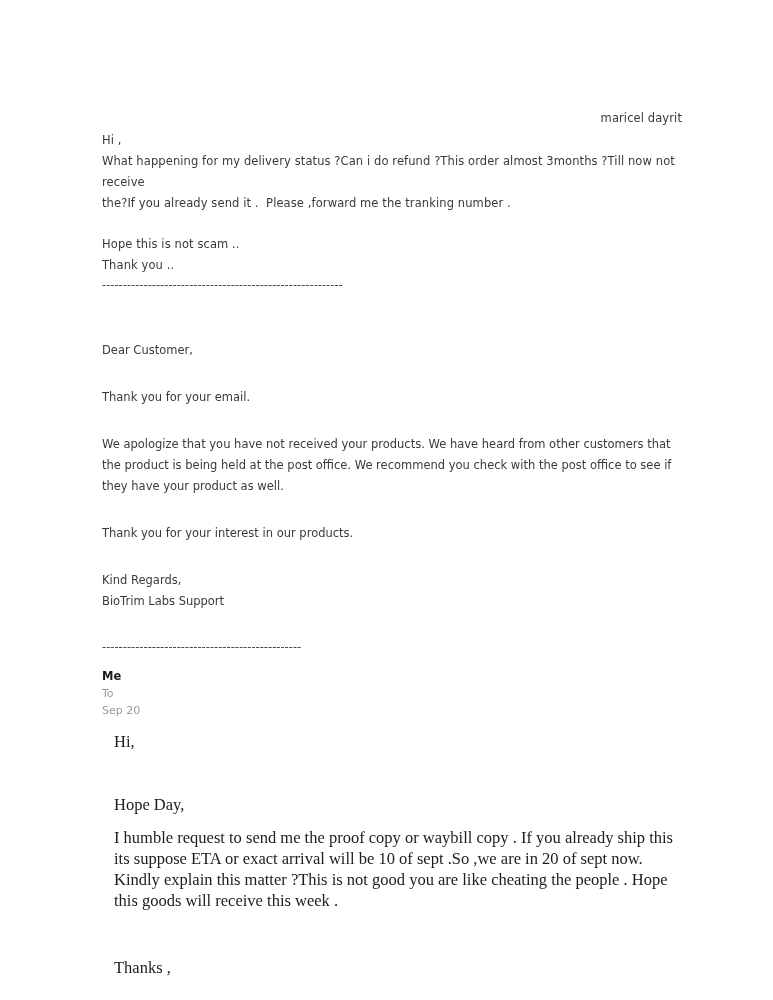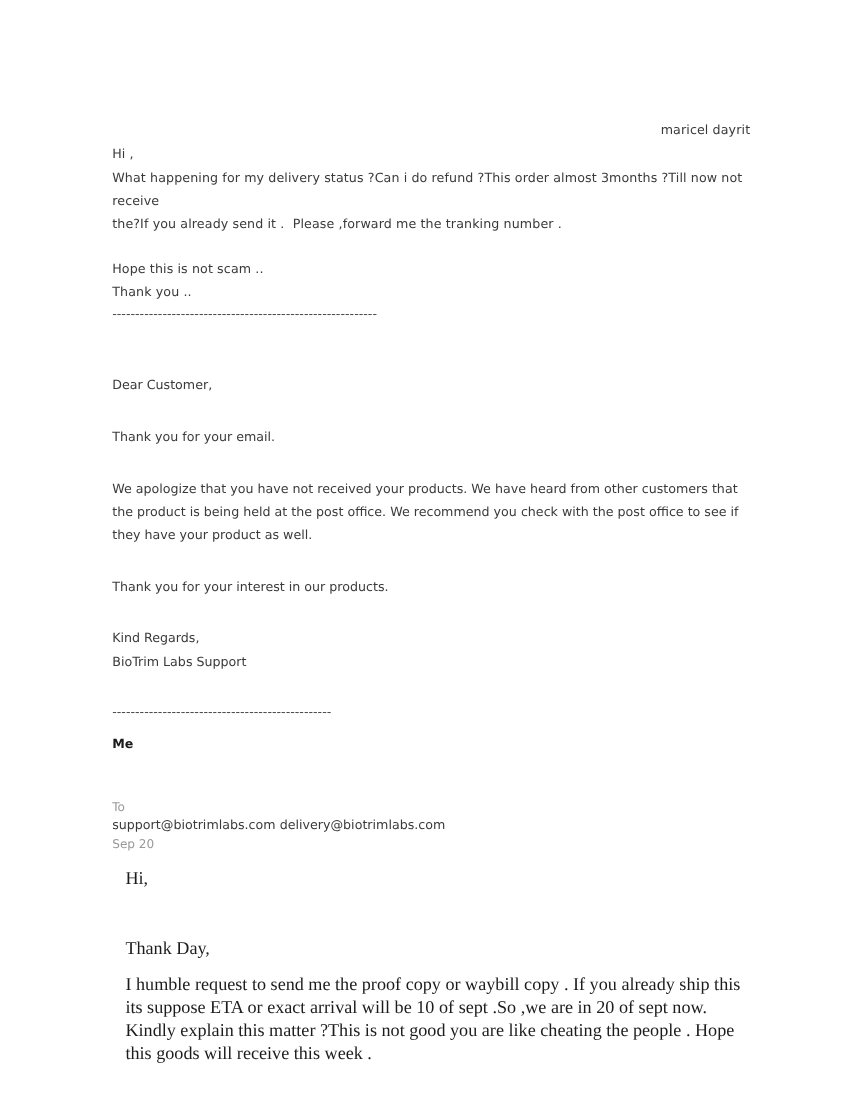--- a/index.html
+++ b/index.html
@@ -84,21 +84,20 @@
   .me-label {
     font-size: 11.5px;
     font-weight: bold;
     color: #1a1a1a;
     line-height: 17px;
   }
   .to-label {
     font-size: 11px;
     color: #9a9a9a;
     line-height: 17px;
-    margin-top: 40px;
   }
   .recipients {
     font-size: 11.5px;
     color: #3a3a3a;
     line-height: 17px;
   }
   .date-label {
     font-size: 11px;
     color: #9a9a9a;
     line-height: 17px;
@@ -148,27 +147,26 @@
       <p class="tight">Kind Regards,</p>
       <p>BioTrim Labs Support</p>
       <div class="divider-dashes">------------------------------------------------</div>
     </div>
 
     <div class="gap-sm"></div>
 
     <div class="me-header">
       <div class="me-label">Me</div>
       <div class="to-label">To</div>
-      <div class="recipients">support@biotrimlabs.com delivery@biotrimlabs.com</div>
       <div class="date-label">Sep 20</div>
     </div>
 
     <div class="serif-block">
       <p>Hi,</p>
       <div class="sp-18"></div>
-      <p>Thank Day,</p>
+      <p>Hope Day,</p>
       <p class="body-para">I humble request to send me the proof copy or waybill copy . If you already ship this its suppose ETA or exact arrival will be  10 of sept .So ,we are in 20 of sept now. Kindly explain this matter ?This is not good you are like cheating the people . Hope this goods will receive this week .</p>
       <div class="sp-22"></div>
       <p>Thanks ,</p>
     </div>
 
   </div>
 </div>
 
 </body></html>

